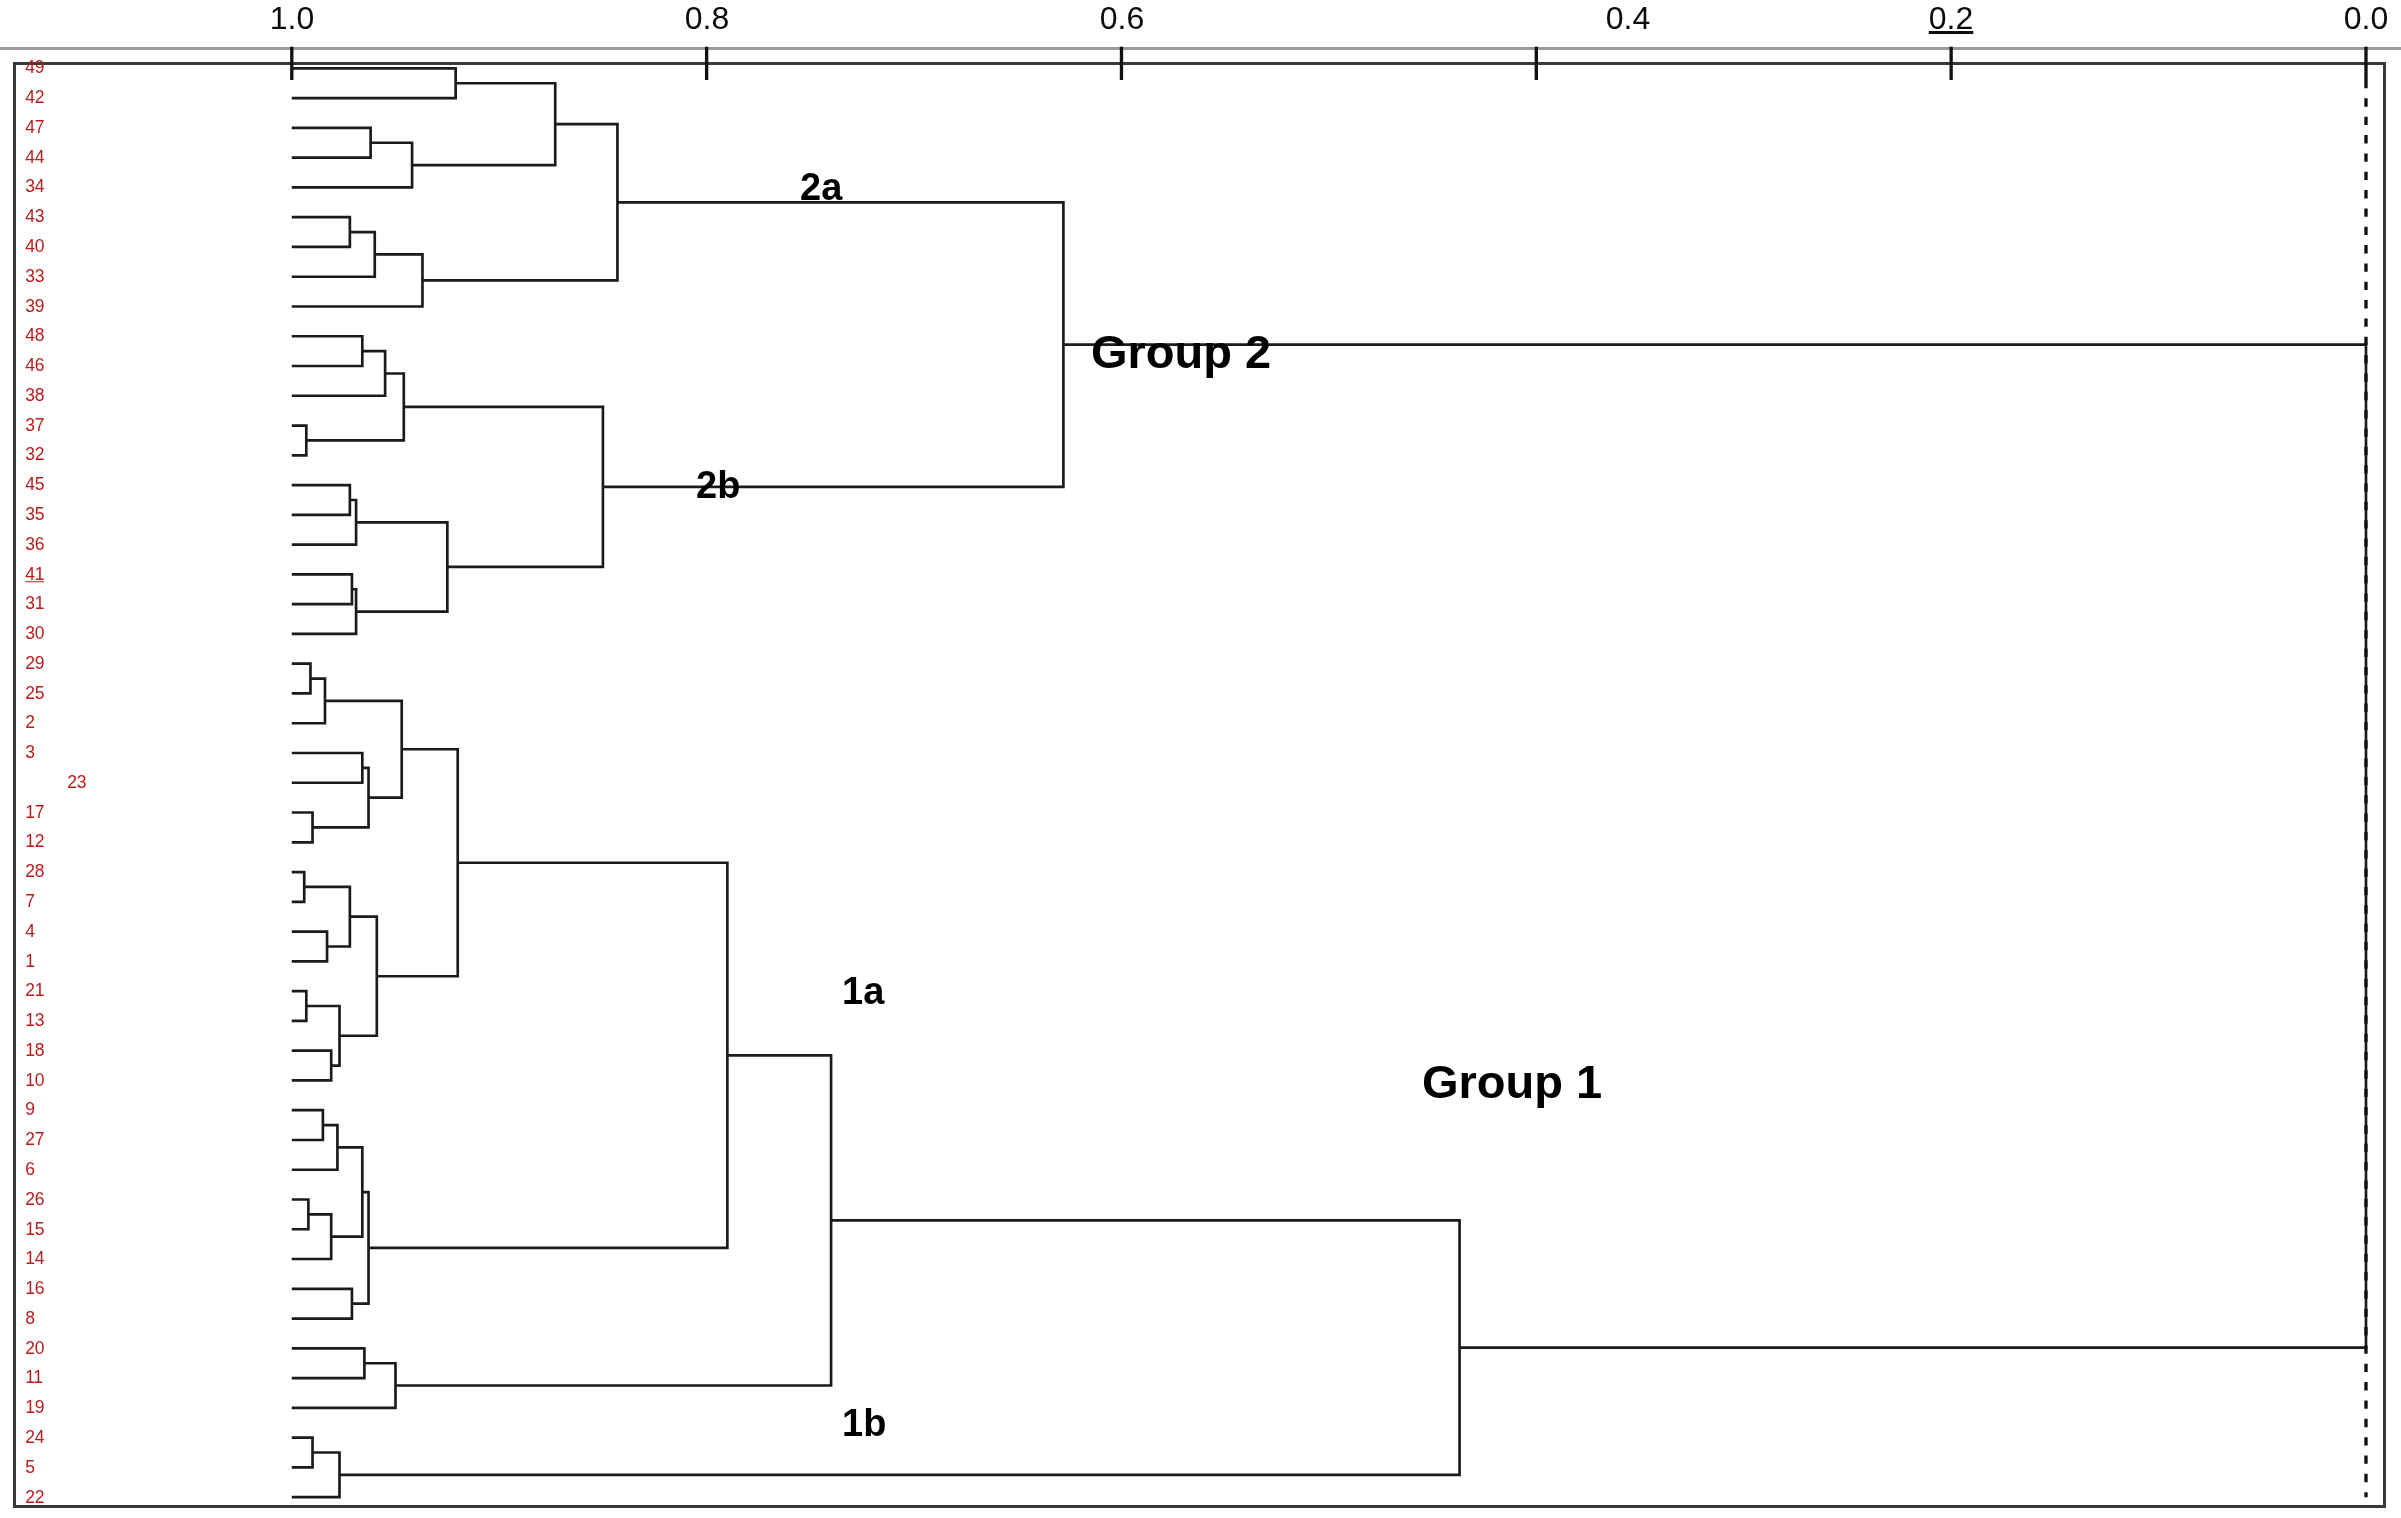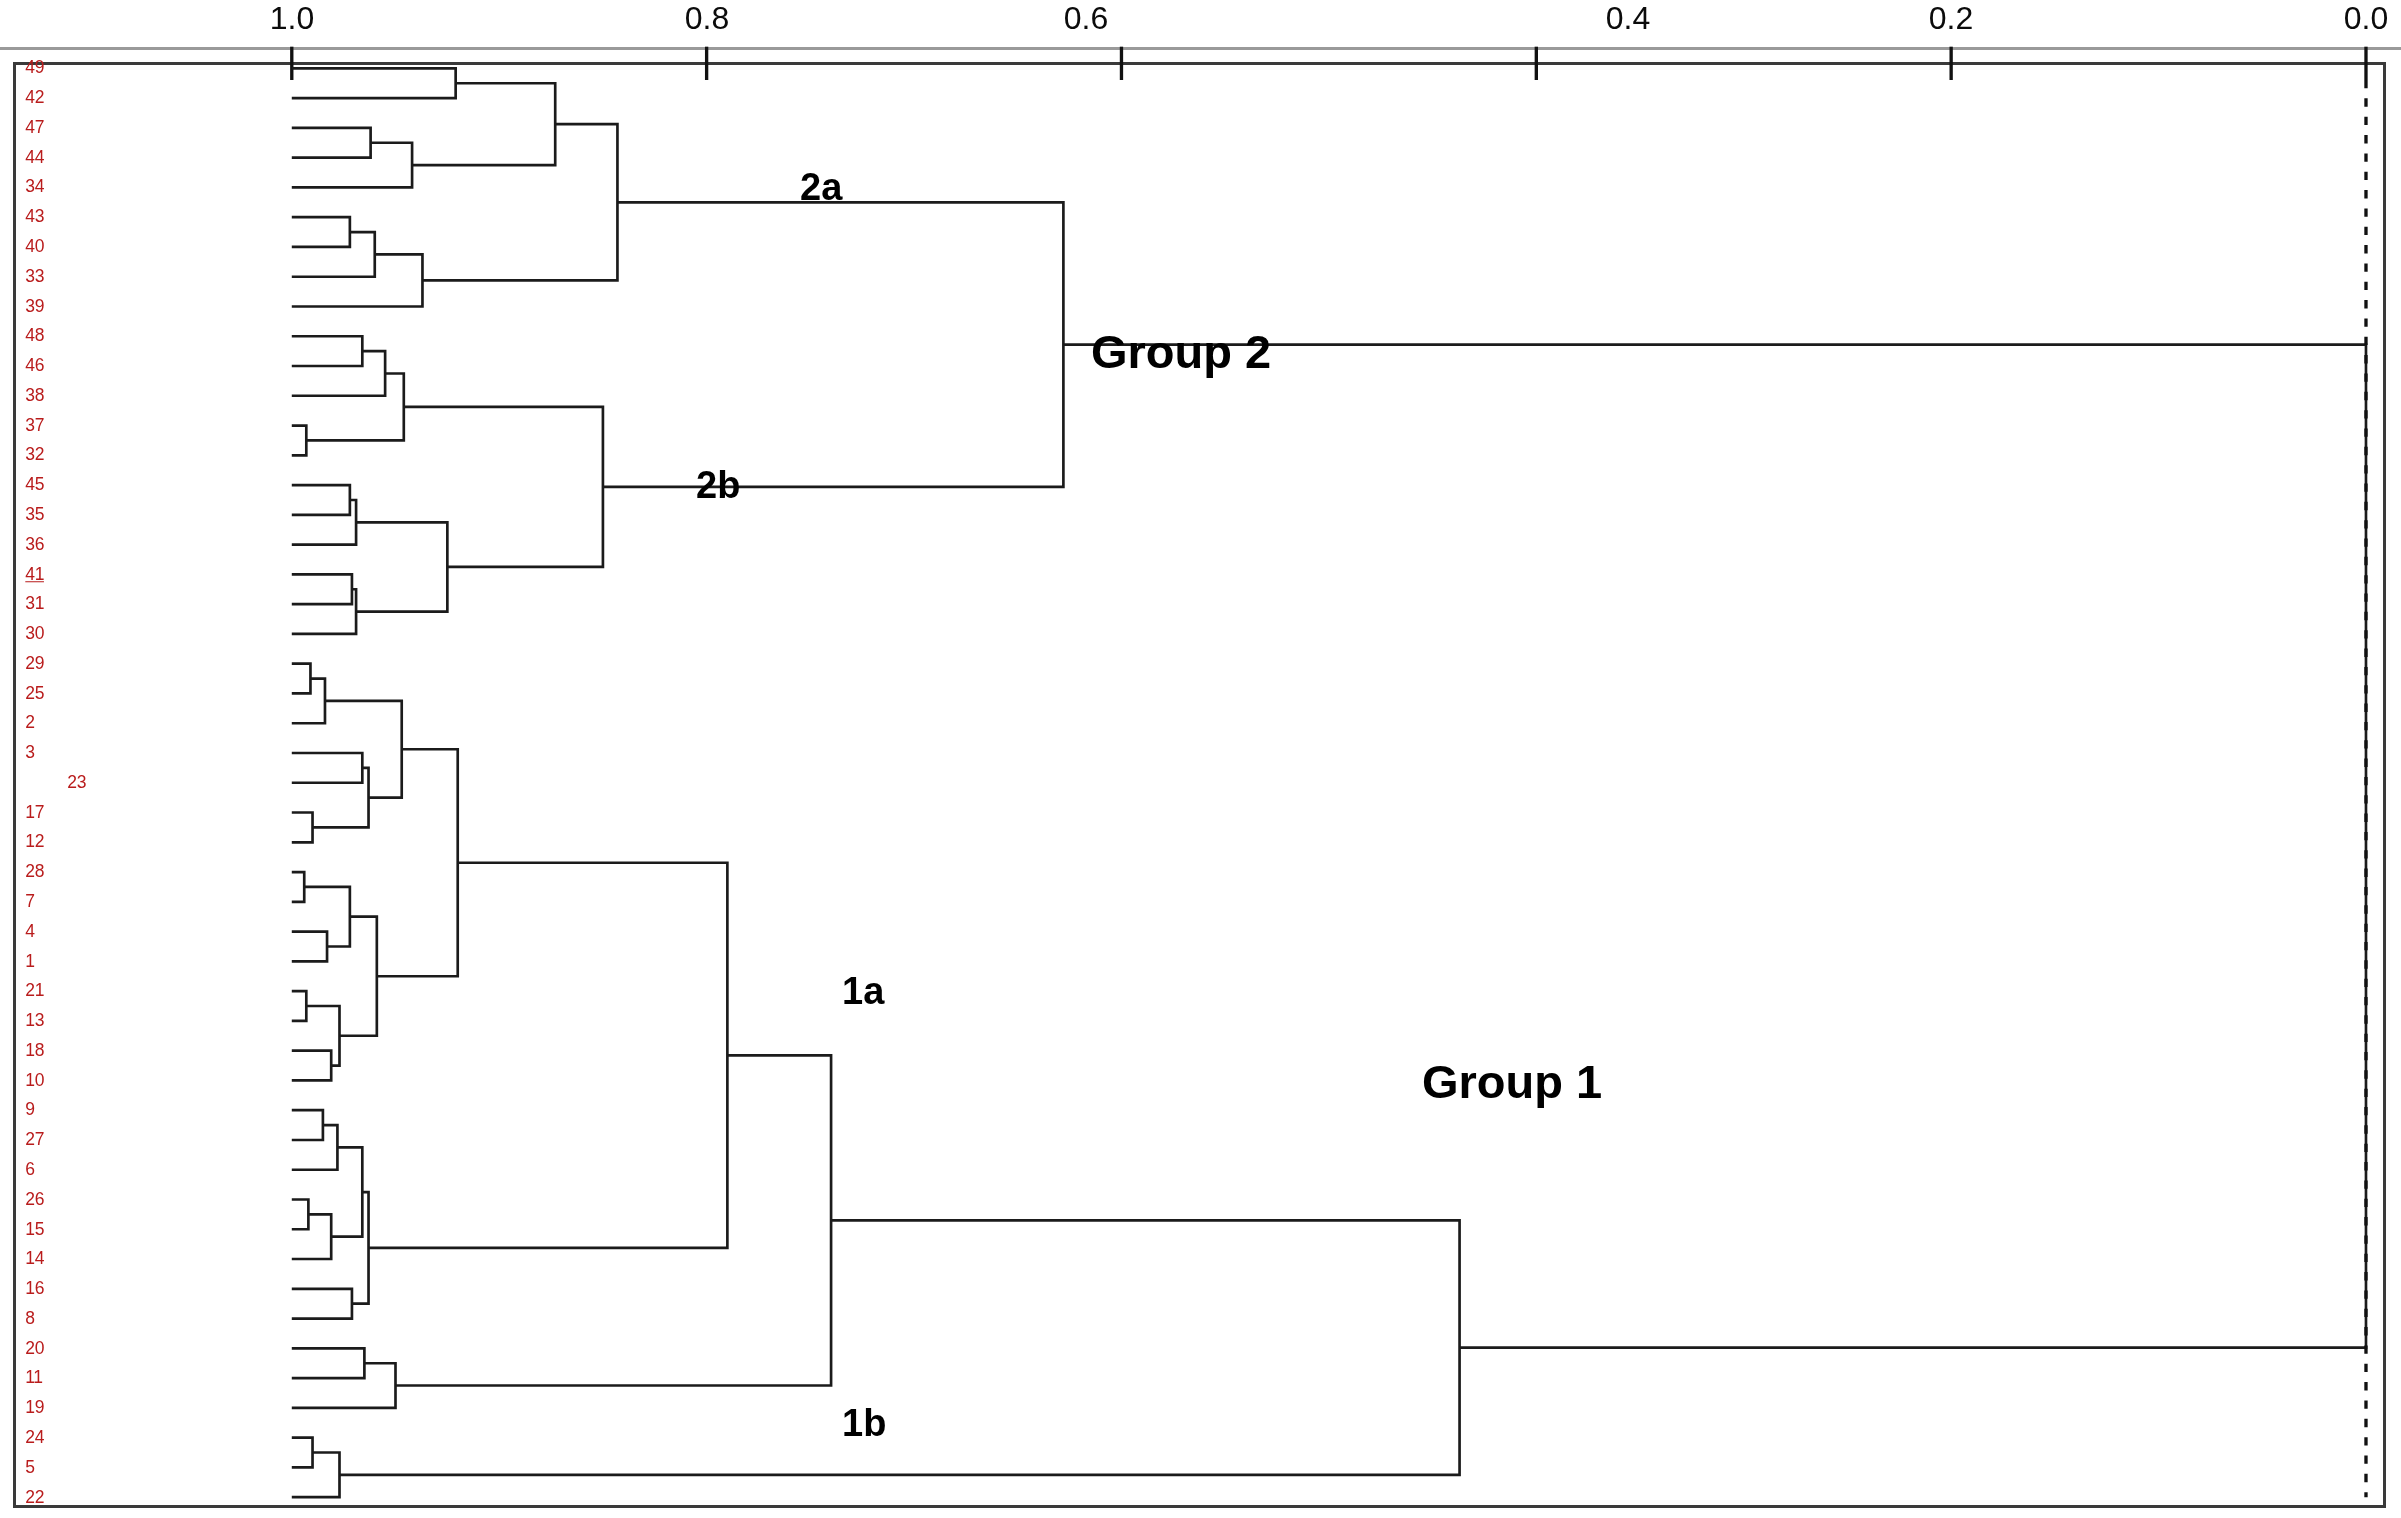--- a/index.html
+++ b/index.html
@@ -77,23 +77,23 @@
   }
 </style>
 </head>
 <body>
 
 <div id="root">
 
   <div class="axis-labels" id="axis-labels">
       <div class="axis-tick-label" style="left: 292px;">1.0</div>
       <div class="axis-tick-label" style="left: 707px;">0.8</div>
-      <div class="axis-tick-label" style="left: 1086px;">0.6</div>
+      <div class="axis-tick-label" style="left: 1122px;">0.6</div>
       <div class="axis-tick-label" style="left: 1628px;">0.4</div>
-      <div class="axis-tick-label" style="left: 1951px;">0.2</div>
+      <div class="axis-tick-label" style="left: 1951px; text-decoration: underline;">0.2</div>
       <div class="axis-tick-label" style="left: 2366px;">0.0</div>
     </div>
   <div class="axis-rule"></div>
 
   <div class="plot-frame"></div>
 
   <div class="leaf-col" id="leaf-col">
       <div class="leaf-label" style="top: 3.3px;">49</div>
       <div class="leaf-label" style="top: 33px;">42</div>
       <div class="leaf-label" style="top: 63px;">47</div>

